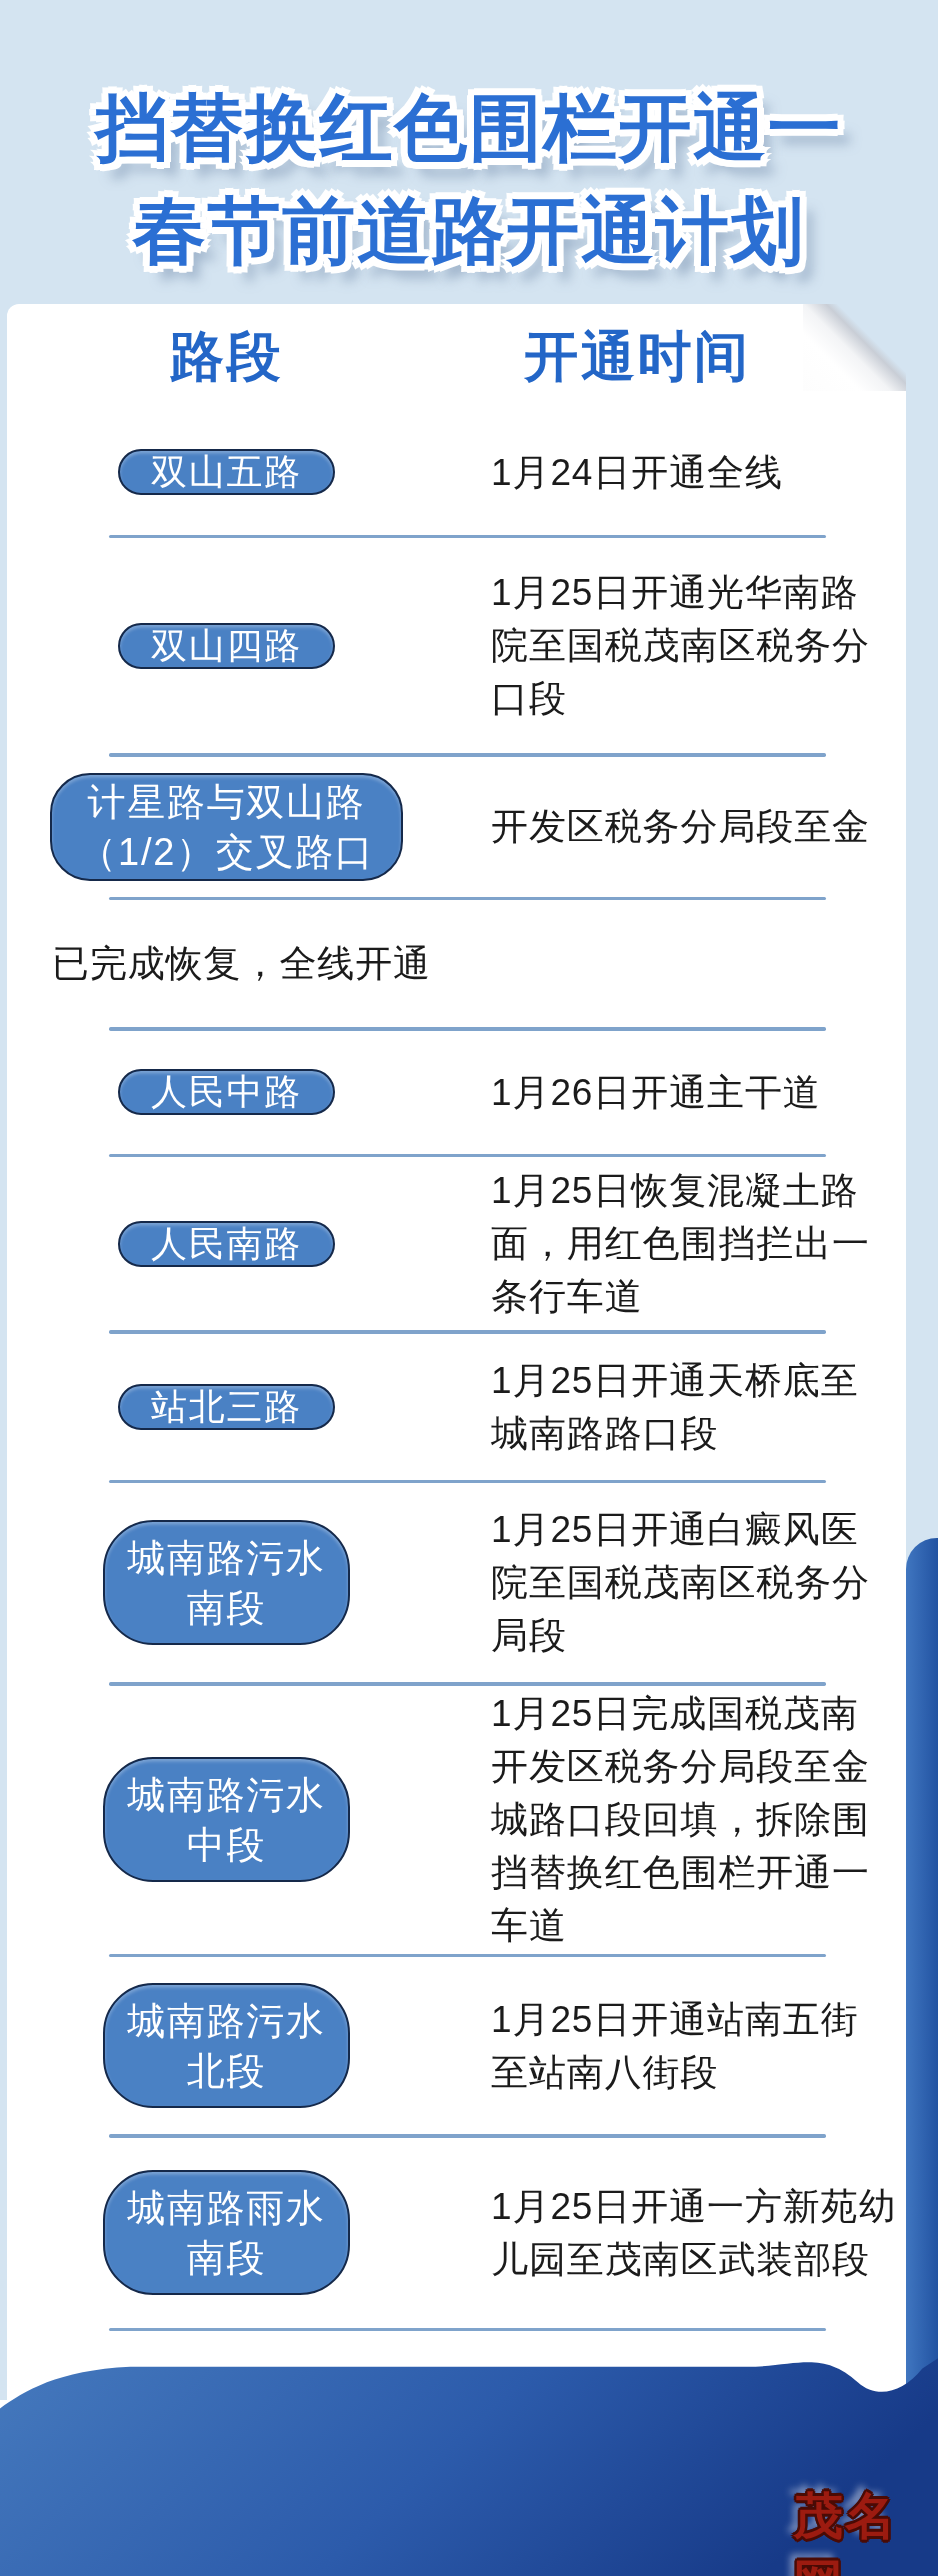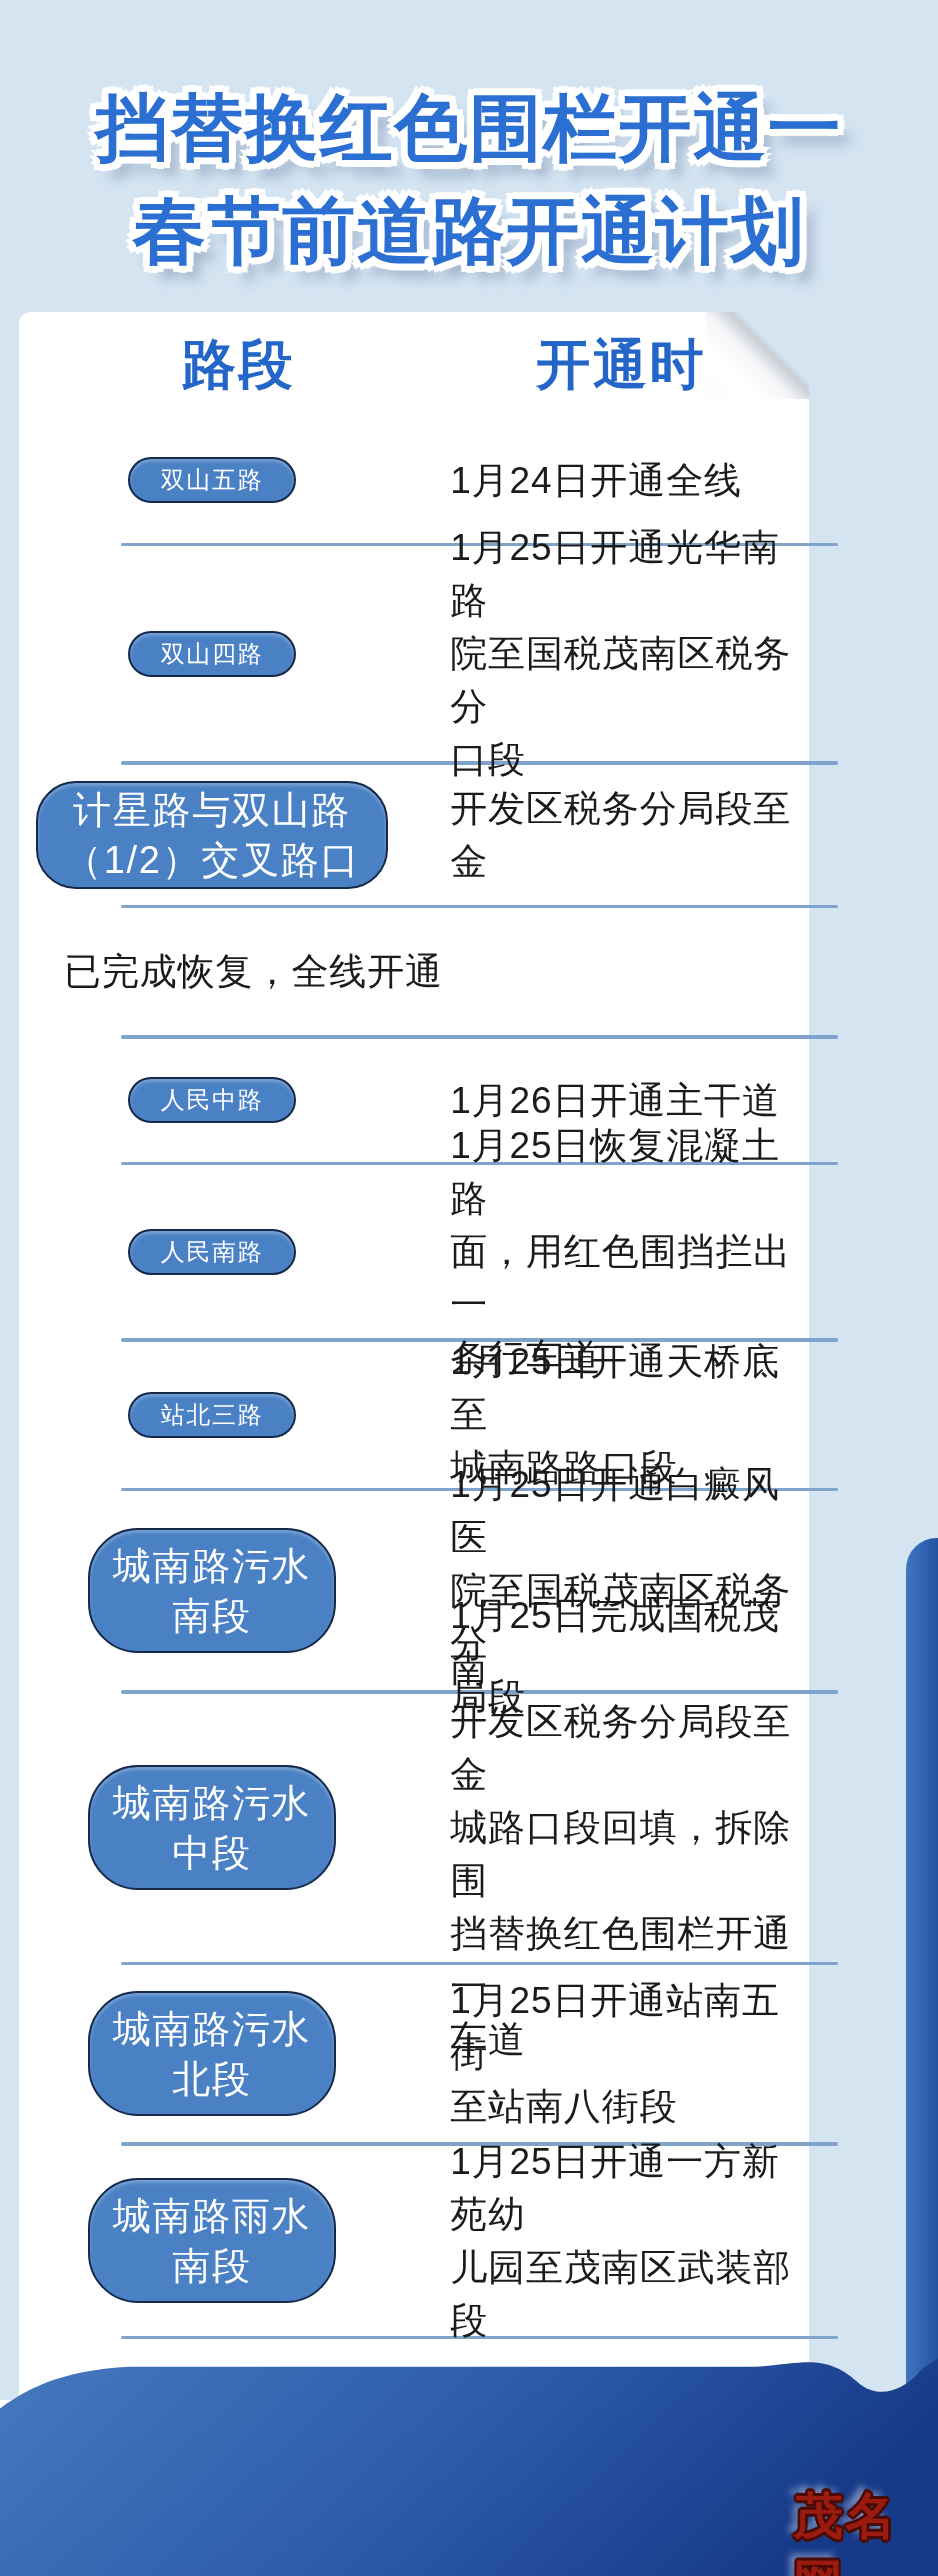--- a/index.html
+++ b/index.html
@@ -20,22 +20,22 @@
     font-size:73px;font-weight:900;color:#2b6fd3;line-height:103px;letter-spacing:1.7px;
     text-shadow:
       -6px -6px 0 #ffffff, 6px -6px 0 #ffffff,
       -6px  6px 0 #ffffff, 6px  6px 0 #ffffff,
       -7px  0   0 #ffffff, 7px  0   0 #ffffff,
        0   -7px 0 #ffffff, 0    7px 0 #ffffff,
       12px 14px 12px rgba(100,125,160,.55);
   }
   
   .card{
-    position:absolute;left:7px;top:312px;width:790px;height:2096px;
-    background:#ffffff;border-radius:12px 0 0 0;z-index:1;margin-left:12px;
+    position:absolute;left:7px;top:304px;width:899px;height:2096px;
+    background:#ffffff;border-radius:12px 0 0 0;z-index:1;
   }
   .curl{
     position:absolute;top:0;right:0;width:103px;height:87px;z-index:2;
     background:linear-gradient(225deg,
       #d4e4f1 0%, #d4e4f1 36%,
       #c9ced6 42%, #f3f4f6 54%, #ffffff 70%, #fdfdfd 100%);
   }
   .thead{
     display:flex;align-items:center;height:104px;padding-top:1.7px;
   }
@@ -51,21 +51,21 @@
   .time-text{
     font-size:37px;color:#1b1b1b;line-height:53px;letter-spacing:0.9px;
     white-space:pre-line;text-align:left;
   }
   .road-btn{
     background:#4a81c4;border:2.6px solid #15294a;color:#ffffff;
     display:inline-flex;align-items:center;justify-content:center;
     text-align:center;white-space:pre-line;font-weight:500;
     box-shadow:inset 0 2.6px 3.5px rgba(255,255,255,.28);
   }
-  .btn-one{font-size:24px;line-height:40px;padding:1px 31px;border-radius:36px;letter-spacing:1.7px;}
+  .btn-one{font-size:36px;line-height:40px;padding:1px 31px;border-radius:36px;letter-spacing:1.7px;}
   .btn-wide{font-size:38px;line-height:50px;padding:2px 26px;border-radius:40px;letter-spacing:1.7px;}
   .btn-two{font-size:38px;line-height:50px;padding:10.4px 22.6px;border-radius:50px;letter-spacing:1.7px;min-width:198px;}
   .sep{height:3.5px;background:#7fa3cb;width:717px;margin-left:102px;border-radius:1.7px;}
   
   .side-tab{
     position:absolute;left:906px;top:1538px;width:32px;height:869px;z-index:1;
     background:linear-gradient(to right,#4076c0,#2253a2);
     border-top-left-radius:31px;
   }
   

